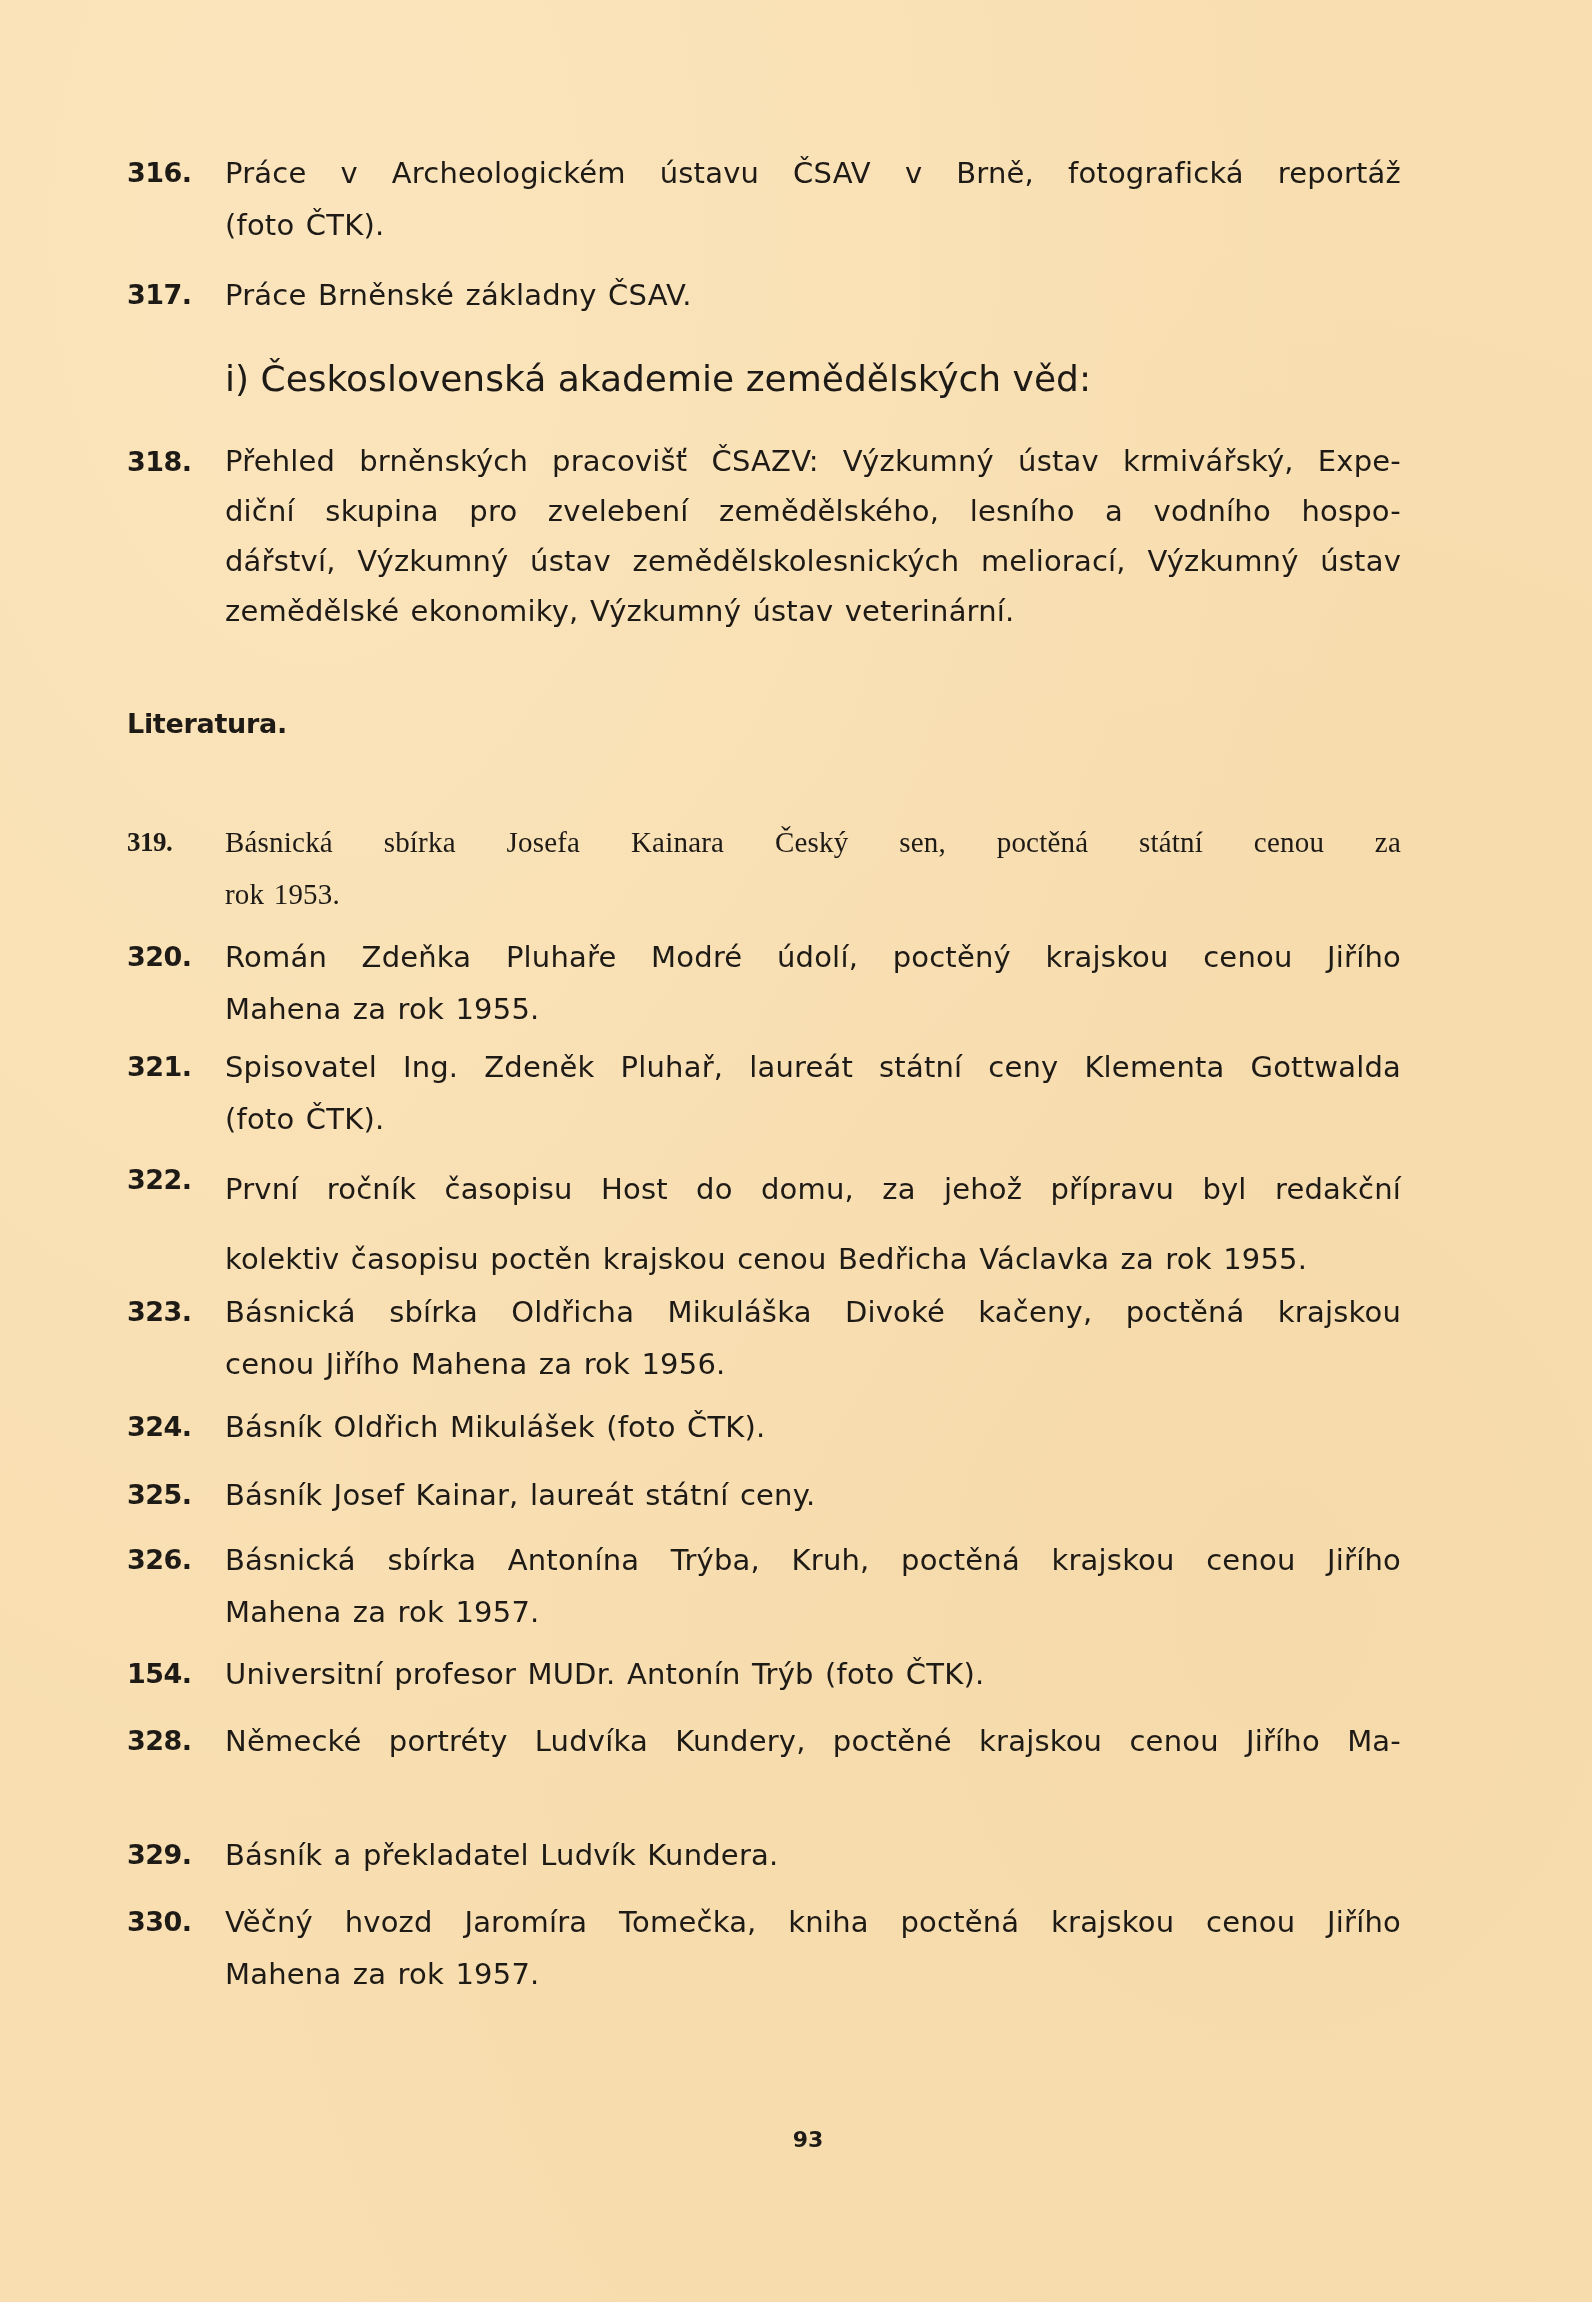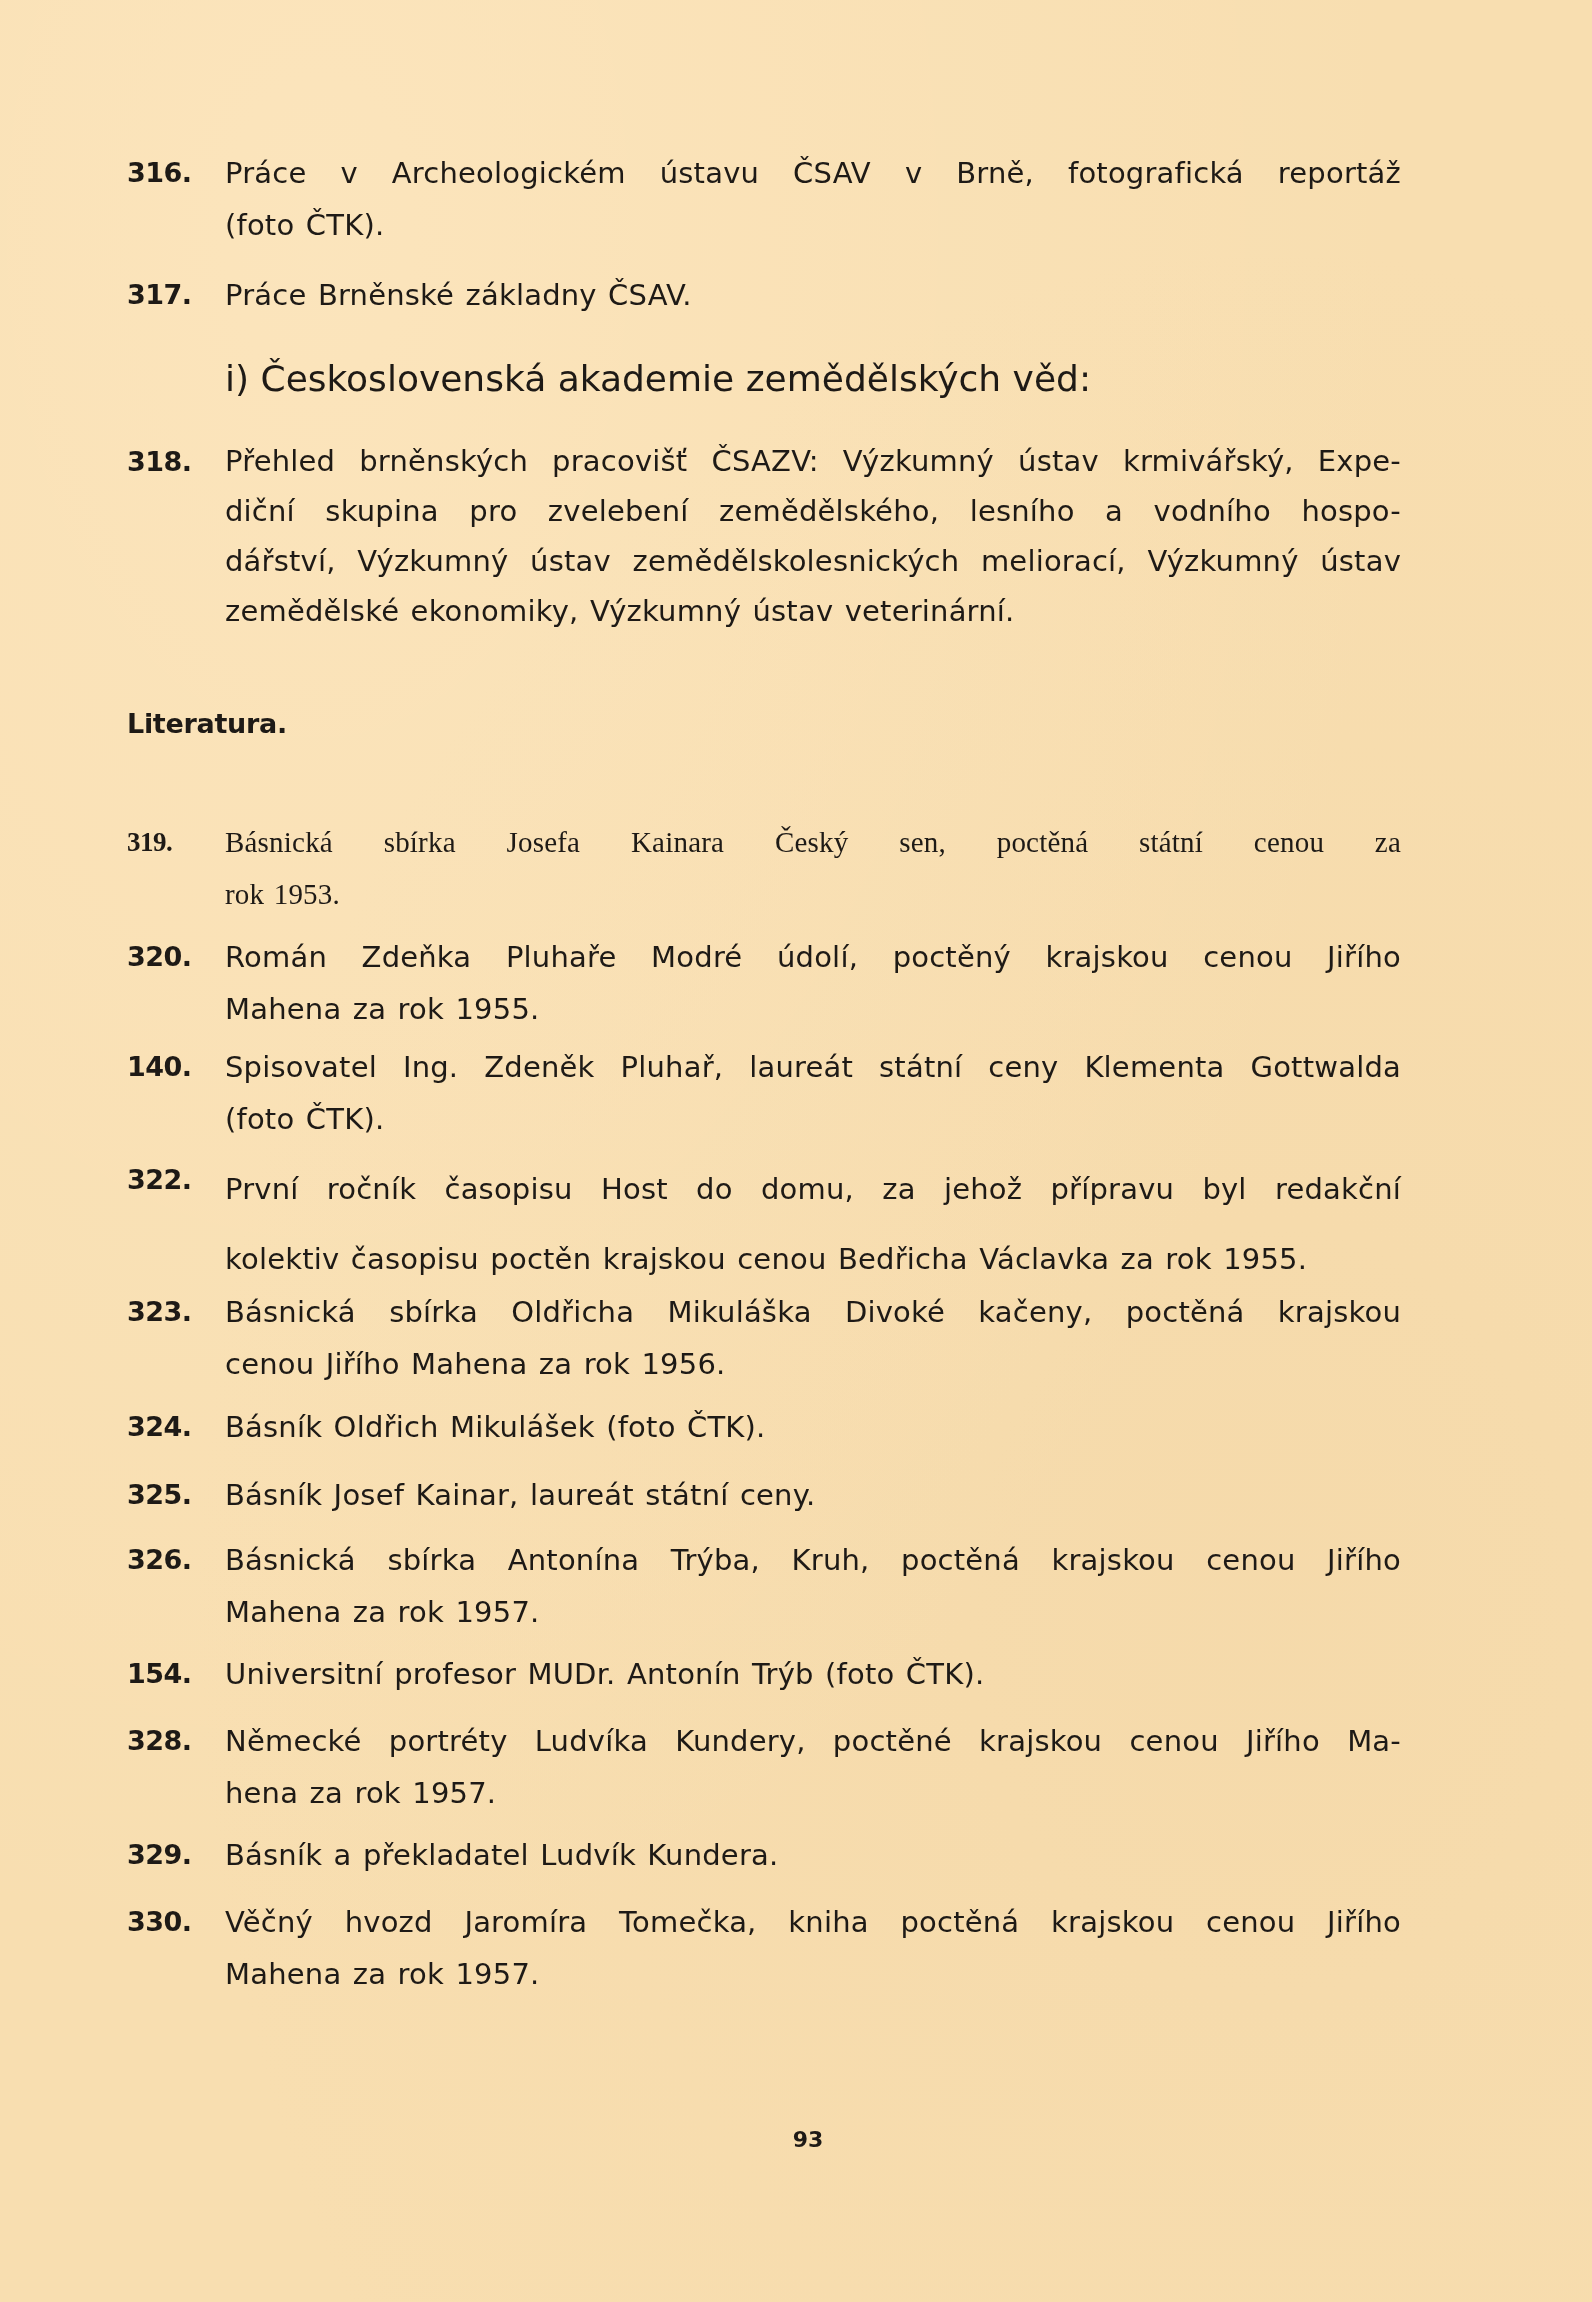--- a/index.html
+++ b/index.html
@@ -88,21 +88,21 @@
 
   <div class="entry" style="top:931px;">
     <span class="num">320.</span>
     <div class="text">
       <span class="line j">Román Zdeňka Pluhaře Modré údolí, poctěný krajskou cenou Jiřího</span>
       <span class="line">Mahena za rok 1955.</span>
     </div>
   </div>
 
   <div class="entry" style="top:1041px;">
-    <span class="num">140.</span>
+    <span class="num">321.</span>
     <div class="text">
       <span class="line j">Spisovatel Ing. Zdeněk Pluhař, laureát státní ceny Klementa Gottwalda</span>
       <span class="line">(foto ČTK).</span>
     </div>
   </div>
 
   <div class="entry" style="top:1154px;">
     <span class="num">322.</span>
     <div class="text" style="line-height:70px;">
       <span class="line j">První ročník časopisu Host do domu, za jehož přípravu byl redakční</span>
@@ -144,21 +144,20 @@
     <span class="num">154.</span>
     <div class="text">
       <span class="line">Universitní profesor MUDr. Antonín Trýb (foto ČTK).</span>
     </div>
   </div>
 
   <div class="entry" style="top:1715px;">
     <span class="num">328.</span>
     <div class="text">
       <span class="line j">Německé portréty Ludvíka Kundery, poctěné krajskou cenou Jiřího Ma-</span>
-      <span class="line">hena za rok 1957.</span>
     </div>
   </div>
 
   <div class="entry" style="top:1829px;">
     <span class="num">329.</span>
     <div class="text">
       <span class="line">Básník a překladatel Ludvík Kundera.</span>
     </div>
   </div>
 

